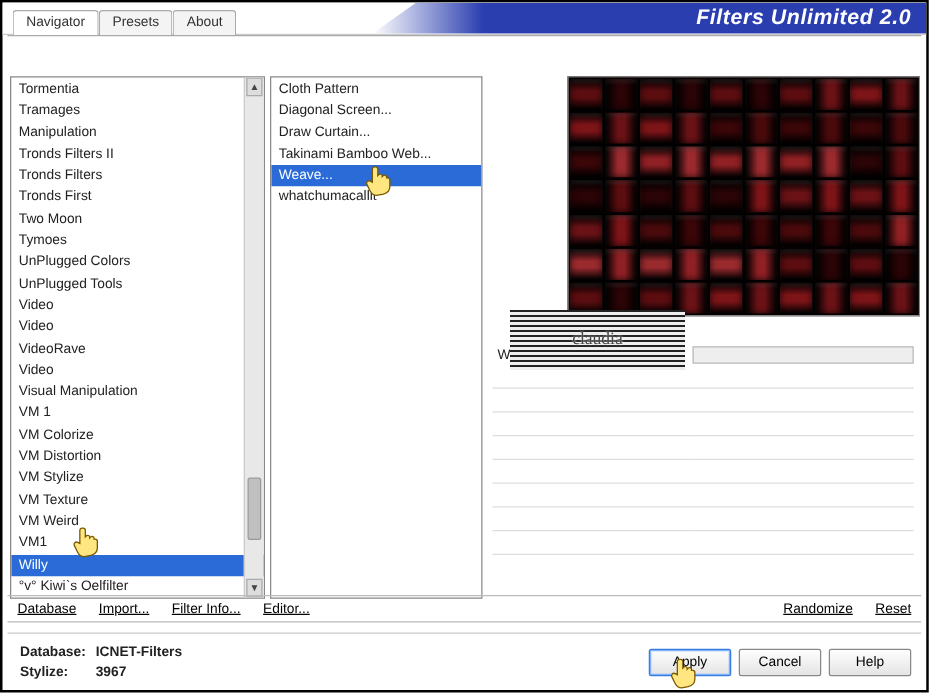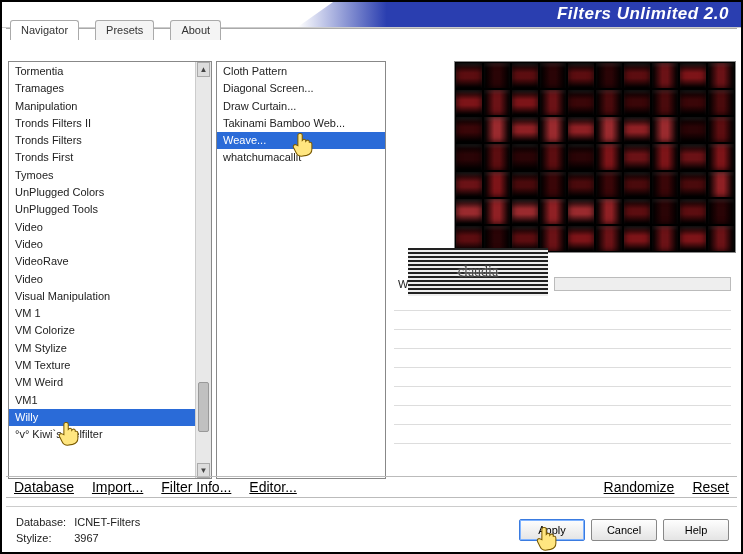--- a/index.html
+++ b/index.html
@@ -35,24 +35,24 @@
     top: 2px;
     color: #fff;
     font-style: italic;
     font-weight: bold;
     font-size: 17px;
     letter-spacing: 0.5px;
   }
   
   .tabbar {
     position: absolute;
-    top: 18px;
+    top: 6px;
     left: 8px;
     display: flex;
-    gap: 16px;
+    gap: 0;
     z-index: 2;
   }
   .tab {
     padding: 3px 10px 4px;
     border: 1px solid #aaa;
     border-bottom: none;
     background: #f4f4f4;
     border-radius: 3px 3px 0 0;
     font-size: 11px;
     color: #333;
@@ -202,39 +202,40 @@
     display: flex;
     align-items: center;
     padding: 0 8px;
     gap: 18px;
   }
   .btnbar .spacer { flex: 1; }
   .linklabel {
     text-decoration: underline;
     color: #000;
     cursor: pointer;
-    font-size: 14px;
+    font-size: 11px;
   }
 
   
   .footer {
     position: absolute;
     left: 4px;
     right: 4px;
     bottom: 0;
     height: 46px;
     display: flex;
     align-items: center;
     padding: 0 8px;
     border-top: 1px solid #ccc;
   }
   .footer-info {
     font-size: 11px;
     color: #222;
     line-height: 14px;
+    font-weight: bold;
   }
   .footer-info td:first-child { padding-right: 6px; }
   .footer .spacer { flex: 1; }
   .btn {
     min-width: 66px;
     height: 22px;
     border: 1px solid #888;
     background: linear-gradient(#fefefe, #e4e4e4);
     border-radius: 2px;
     margin-left: 6px;
@@ -292,30 +293,32 @@
 
   <div class="col col-categories">
     <div class="listbox">
       <div class="listbox-inner" id="categories-list">
           <div class="item">Tormentia</div>
           <div class="item">Tramages</div>
           <div class="item">Manipulation</div>
           <div class="item">Tronds Filters II</div>
           <div class="item">Tronds Filters</div>
           <div class="item">Tronds First</div>
+          <div class="item">Two Moon</div>
           <div class="item">Tymoes</div>
           <div class="item">UnPlugged Colors</div>
           <div class="item">UnPlugged Tools</div>
           <div class="item">Video</div>
           <div class="item">Video</div>
           <div class="item">VideoRave</div>
           <div class="item">Video</div>
           <div class="item">Visual Manipulation</div>
           <div class="item">VM 1</div>
           <div class="item">VM Colorize</div>
+          <div class="item">VM Distortion</div>
           <div class="item">VM Stylize</div>
           <div class="item">VM Texture</div>
           <div class="item">VM Weird</div>
           <div class="item">VM1</div>
           <div class="item sel">Willy</div>
           <div class="item">°v° Kiwi`s Oelfilter</div>
         </div>
       <div class="scrollbar">
         <div class="scrollbtn up">▲</div>
         <div class="thumb" id="cat-thumb" style="top: 320px; height: 50px;"></div>

